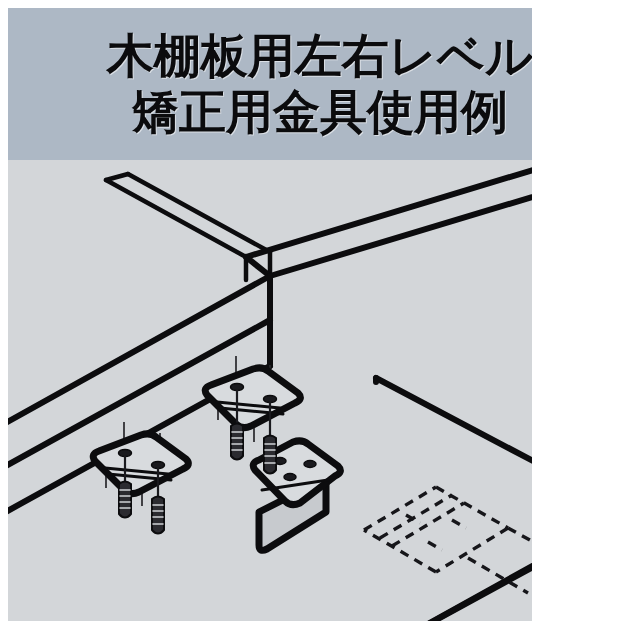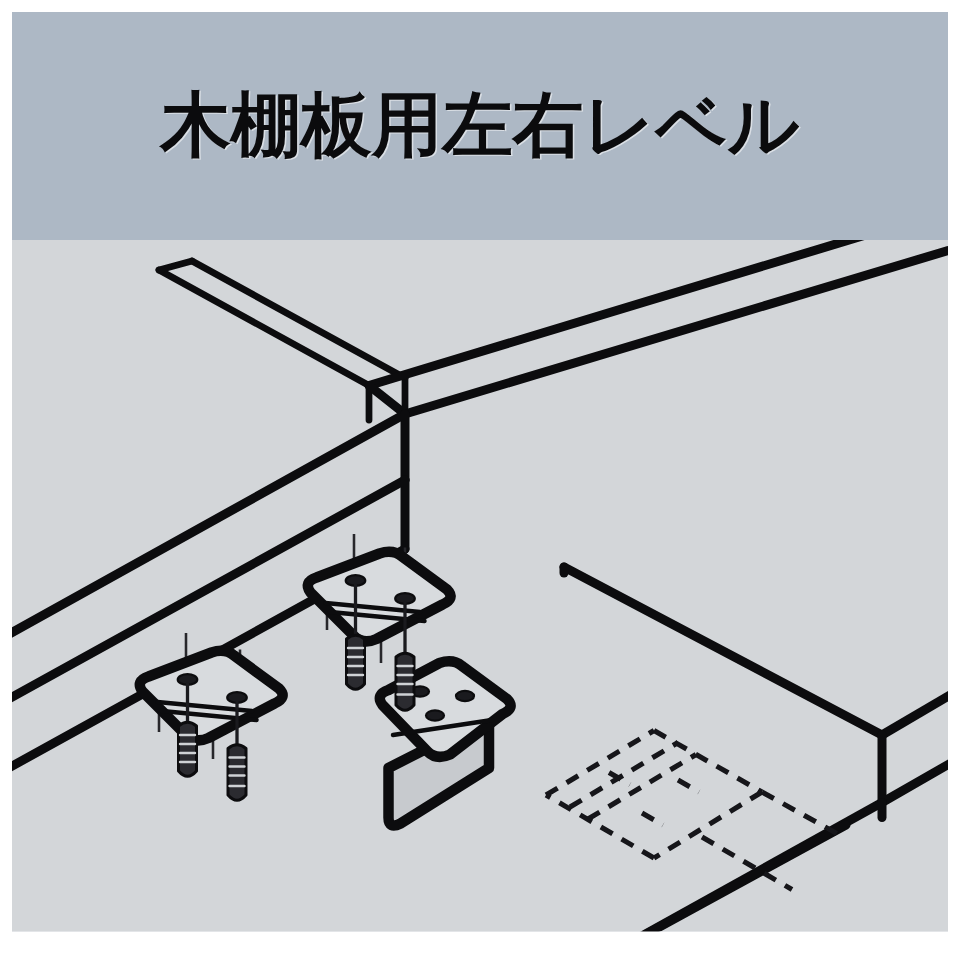--- a/index.html
+++ b/index.html
@@ -12,21 +12,21 @@
     width: 640px;
     height: 640px;
     font-family: "DejaVu Sans", "Liberation Sans", sans-serif;
     overflow: hidden;
   }
 
   #product-figure {
     position: absolute;
     left: 8px;
     top: 8px;
-    width: 624px;
+    width: 524px;
     height: 613px;
     background: #d3d6d9;
     box-sizing: border-box;
     overflow: hidden;
   }
 
   
   #figure-header {
     position: absolute;
     left: 0;
@@ -91,20 +91,21 @@
   .screw-shaft { fill: none; stroke: #1a1a1e; stroke-width: 2.2; stroke-linecap: round; }
 </style>
 </head>
 <body>
 
 <div id="product-figure">
 
   <div id="figure-header">
     <div id="figure-title">
       <div class="title-line">木棚板用左右レベル</div>
+      <div class="title-line">矯正用金具使用例</div>
     </div>
   </div>
 
   <div id="figure-illustration">
     <svg id="illustration-svg" viewBox="0 0 624 461" xmlns="http://www.w3.org/2000/svg">
 
       <g>
         <path class="edge-thin" d="M 98 20 L 238 97"></path>
         <path class="edge-thin" d="M 120 14 L 262 92"></path>
         <path class="edge-thin" d="M 238 97 L 238 120"></path>

